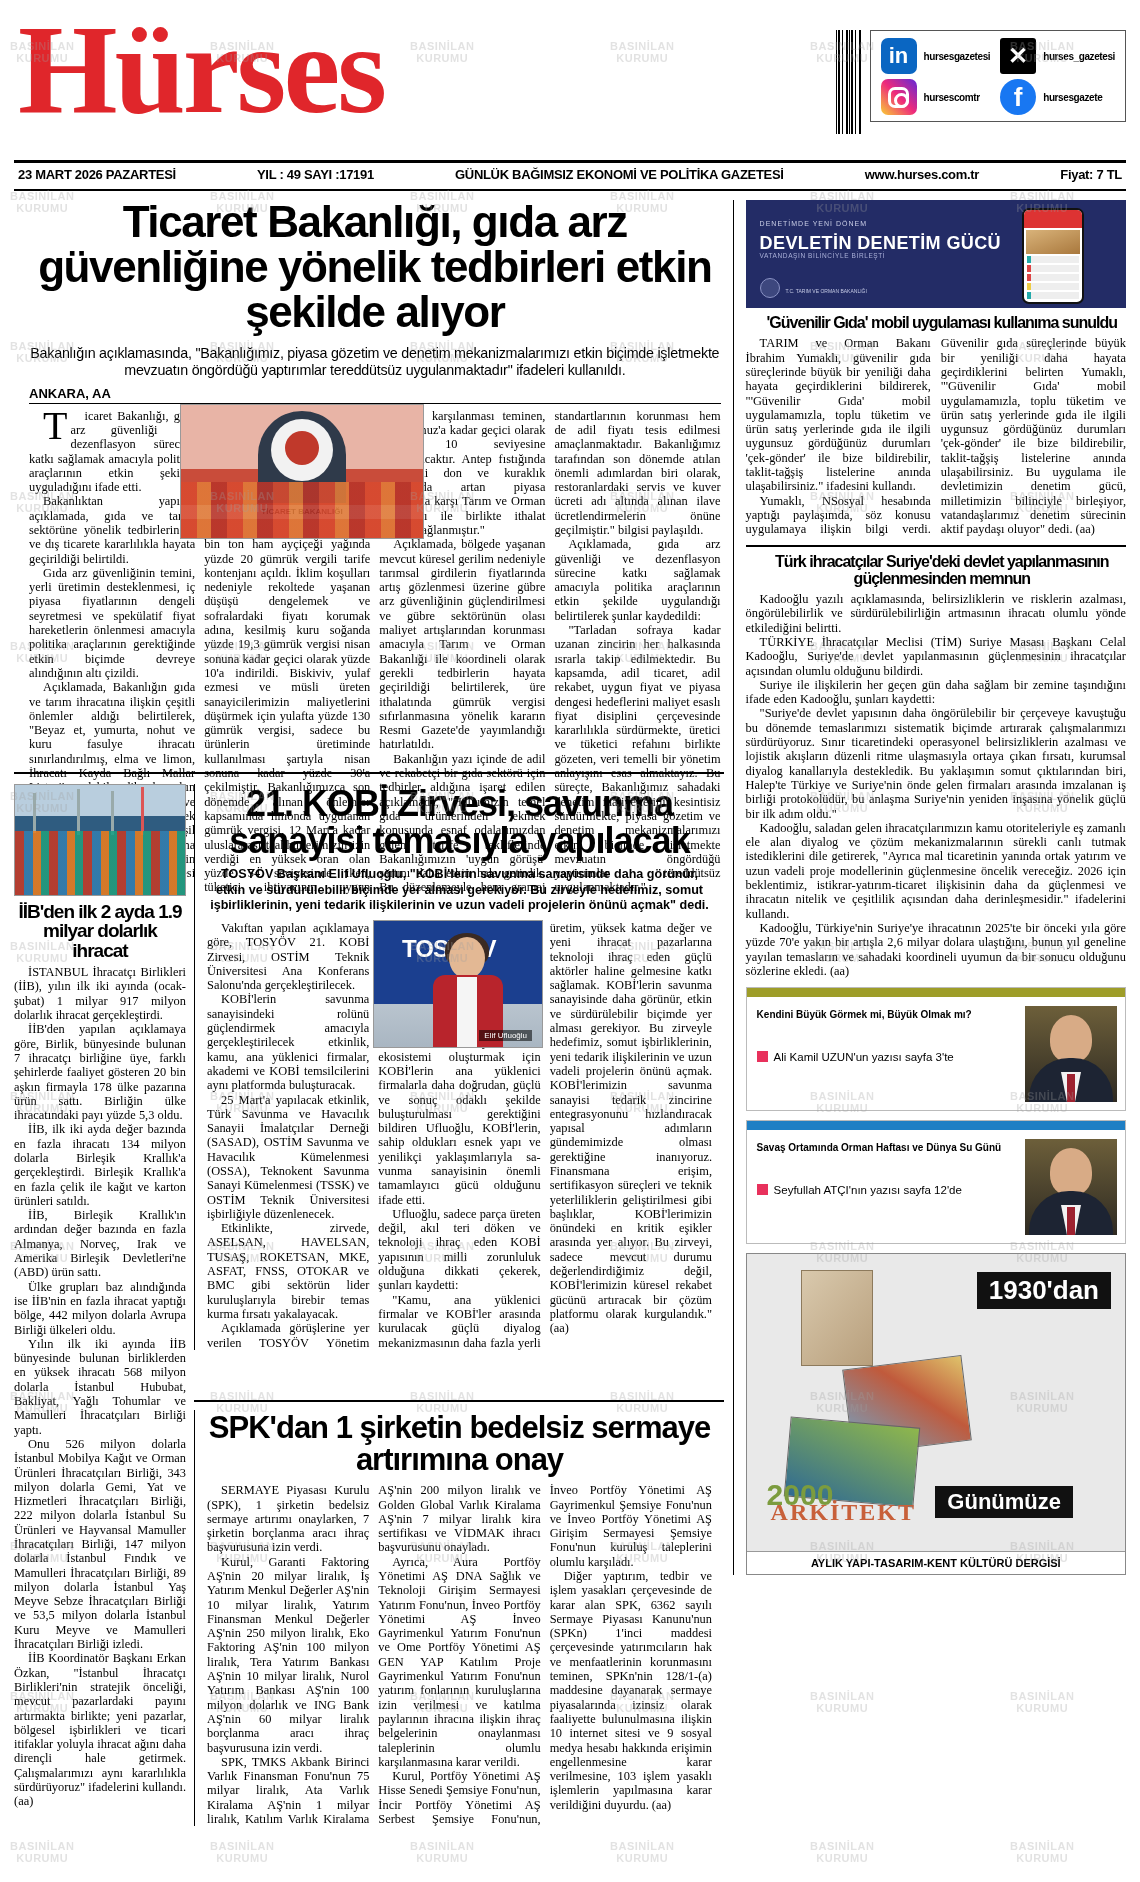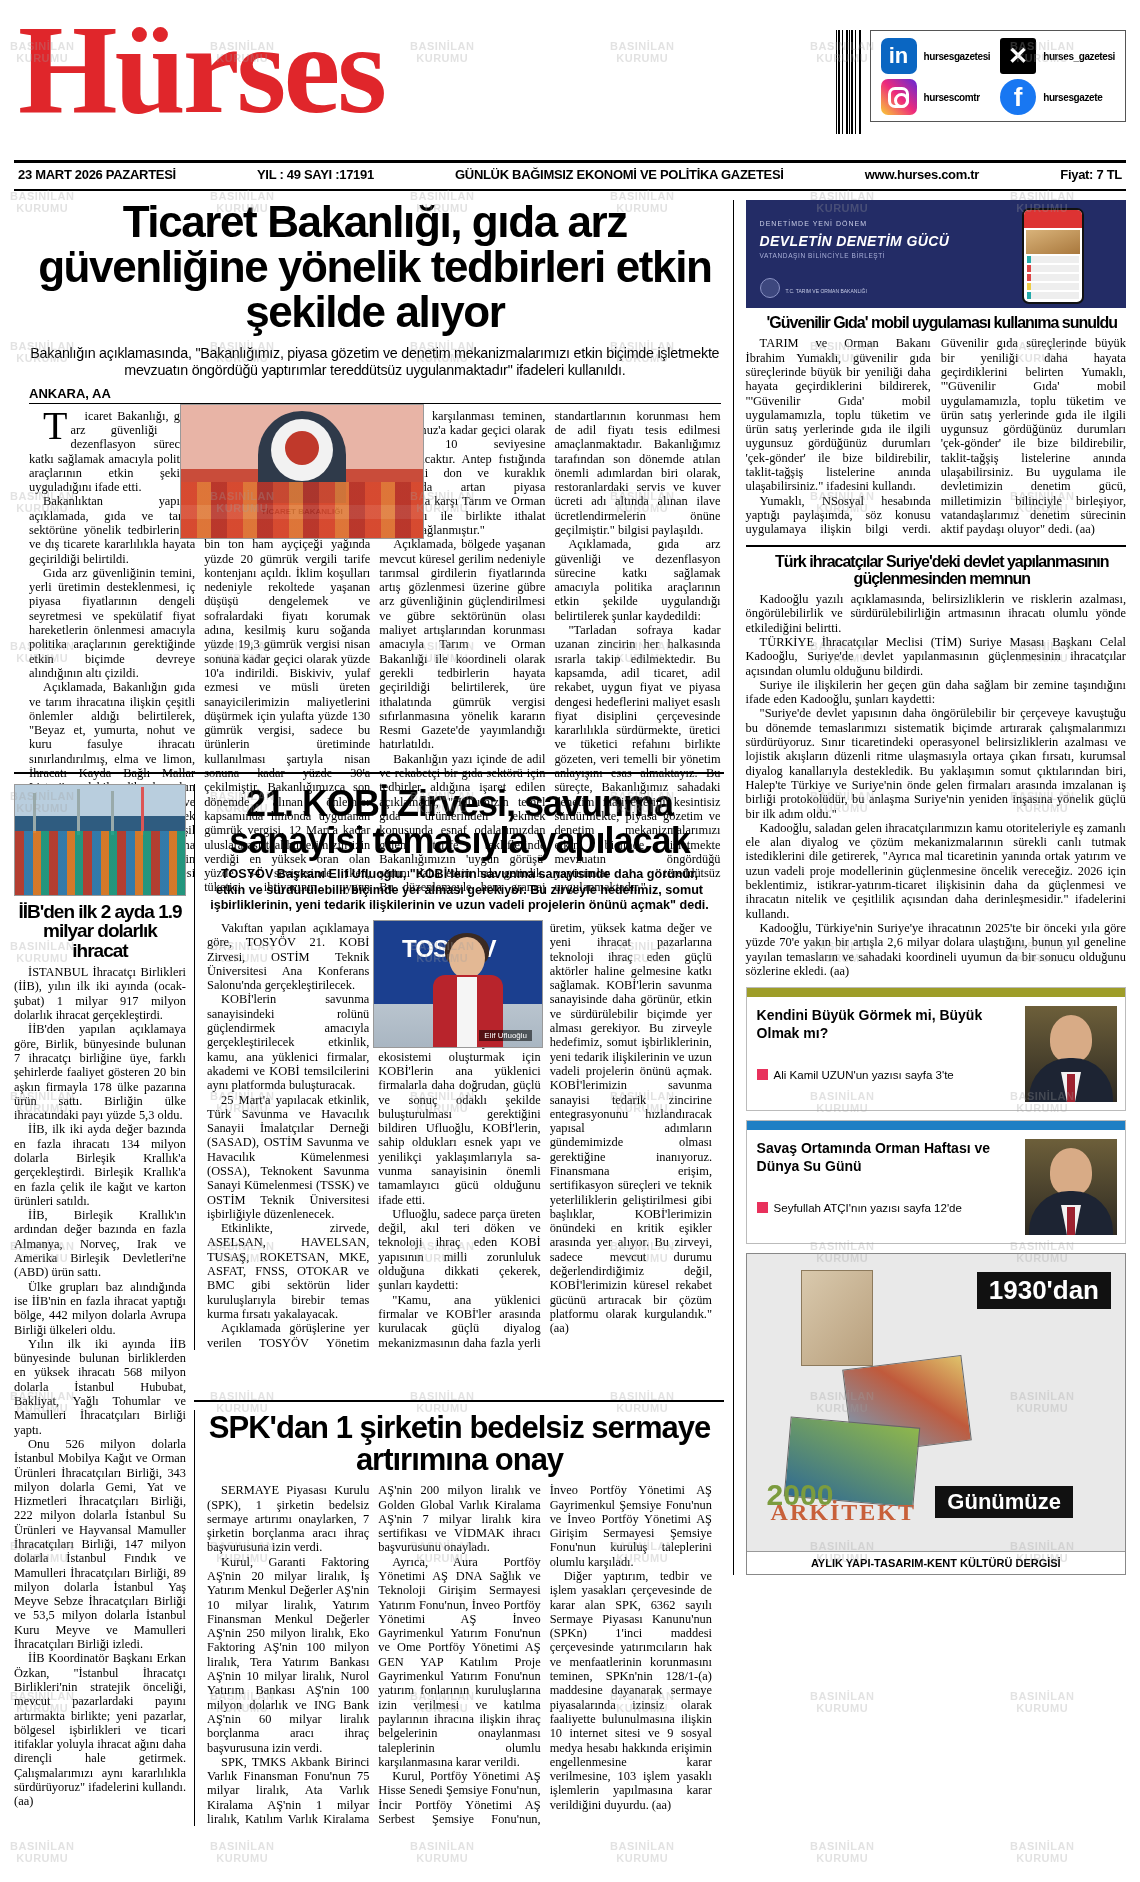--- a/index.html
+++ b/index.html
@@ -66,39 +66,39 @@
   .cols3 { column-count:3; column-gap:9px; }
   .cols2 { column-count:2; column-gap:10px; }
   .dropcap:first-letter { float:left; font-size:40px; line-height:33px; padding-right:3px; font-weight:normal; }
 
   .photo { background:#c9d4dc; position:relative; overflow:hidden; border:1px solid #999; }
   .sidebar-hl { font-size:16px; text-align:center; margin:7px 0 5px 12px; }
 
   
   .promo { height:108px; background:#232c66; position:relative; overflow:hidden; }
   .promo .t1 { position:absolute; left:14px; top:20px; color:#c9cde6; font-family:"Liberation Sans",sans-serif; font-size:7px; letter-spacing:1px; }
-  .promo .t2 { position:absolute; left:14px; top:33px; color:#fff; font-family:"Liberation Sans",sans-serif; font-weight:bold; font-size:14px; letter-spacing:.4px;font-style:italic; }
+  .promo .t2 { position:absolute; left:14px; top:33px; color:#fff; font-family:"Liberation Sans",sans-serif; font-weight:bold; font-size:18px; letter-spacing:.4px; }
   .promo .t3 { position:absolute; left:14px; top:52px; color:#aab0d8; font-family:"Liberation Sans",sans-serif; font-size:6.5px; letter-spacing:.6px; }
   .promo .seal { position:absolute; left:14px; bottom:10px; width:20px; height:20px; border-radius:50%; background:#3d477e; border:1px solid #8a92c4; }
   .promo .seal-t { position:absolute; left:40px; bottom:14px; color:#c4c9e4; font-family:"Liberation Sans",sans-serif; font-size:5px; line-height:6px; }
   .promo .phone { position:absolute; right:42px; top:8px; width:62px; height:96px; background:#fff; border-radius:7px; border:2px solid #111; overflow:hidden; }
   .promo .phone .pb { height:18px; background:#d33; }
   .promo .phone .pimg { height:24px; margin:2px; background:linear-gradient(160deg,#d9b37a,#a9783d); }
   .promo .phone .pl { height:7px; margin:2px 3px; background:#eee; border-left:4px solid #2aa; }
   .promo .phone .pl.r { border-left-color:#d44; }
   .promo .phone .pl.y { border-left-color:#ec4; }
 
   
   .port { height:112px; background:linear-gradient(#b9cede 0 28%,#2f5c80 28% 42%,#6b5a52 42% 100%); position:relative; }
 
   
   .colbox { border:1px solid #bbb; margin-top:9px; position:relative; }
   .colbox .topbar { height:9px; }
   .colbox .inner { display:flex; padding:9px 8px 8px 10px; gap:6px; }
-  .colbox .ctitle { font-family:"Liberation Sans", sans-serif; font-weight:bold; font-size:14px; line-height:18px; }
+  .colbox .ctitle { font-family:"Liberation Sans", sans-serif; font-weight:bold; font-size:10px; line-height:18px; }
   .colbox .cref { font-family:"Liberation Sans", sans-serif; font-size:11.5px; line-height:14px; margin-top:26px; display:flex; gap:6px; align-items:flex-start; }
   .sqr { width:11px; height:11px; background:#e8315c; flex:0 0 11px; margin-top:1px; }
   .headshot { width:92px; height:96px; flex:0 0 92px; background:linear-gradient(#6d5f3a,#2e2a22); position:relative; overflow:hidden; }
   .headshot .face { position:absolute; left:50%; top:9px; transform:translateX(-50%); width:42px; height:48px; border-radius:50% 50% 44% 44%; background:#d8ab86; }
   .headshot .body { position:absolute; left:50%; bottom:0; transform:translateX(-50%); width:84px; height:44px; border-radius:40px 40px 0 0; background:#1d2433; }
   .headshot .shirt { position:absolute; left:50%; bottom:0; transform:translateX(-50%); width:20px; height:30px; background:#f2f2f2; clip-path:polygon(50% 0,100% 0,70% 100%,30% 100%,0 0); }
   .headshot .tie { position:absolute; left:50%; bottom:0; transform:translateX(-50%); width:8px; height:28px; background:#9d2230; }
 
   
   .ad { border:1px solid #888; background:#e9e9e9; height:322px; position:relative; overflow:hidden; margin-top:9px; }

